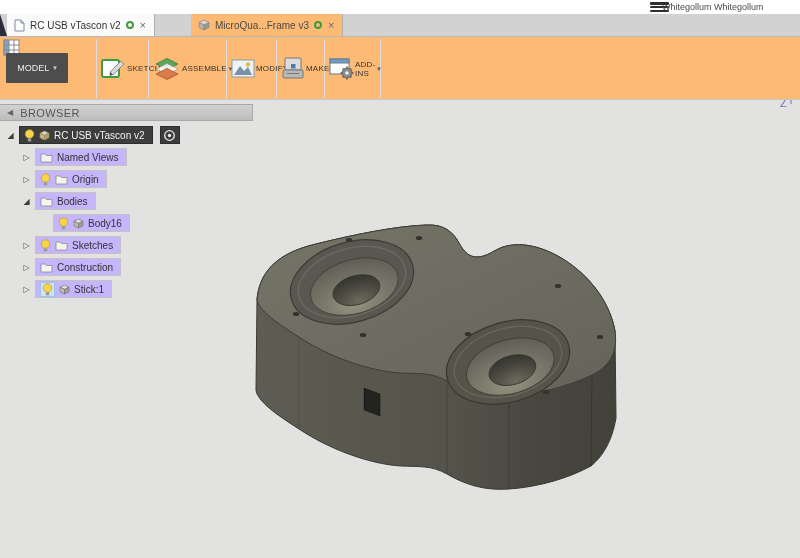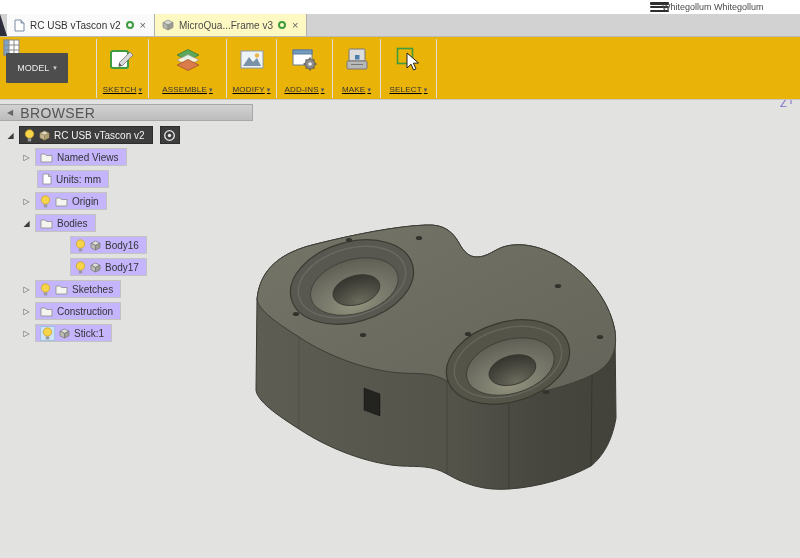--- a/index.html
+++ b/index.html
@@ -14,59 +14,59 @@
   .titlebar { position:absolute; top:0; left:0; right:0; height:14px; background:#ffffff; z-index:6; }
   .menu-icon { position:absolute; left:650px; top:2px; width:19px; height:10px; display:flex; flex-direction:column; justify-content:space-between; cursor:pointer; }
   .menu-icon span { display:block; height:2.5px; background:#2e2e2e; border-radius:1px; }
   .username { position:absolute; left:662px; top:2px; font-size:9px; color:#4a4a4a; white-space:nowrap; }
 
   
   .tabbar { position:absolute; top:14px; left:0; right:0; height:23px; background:#d2d2d2; border-bottom:1px solid #b9b9b9; display:flex; align-items:stretch; z-index:6; }
   .tab-wedge { width:7px; background:#2c2c3a; clip-path:polygon(0 0, 100% 100%, 0 100%); }
   .tab { display:flex; align-items:center; gap:5px; padding:0 7px; font-size:10px; color:#333; cursor:pointer; white-space:nowrap; }
   .tab.active { background:#fafafa; border-right:1px solid #b0b0b0; }
-  .tab.inactive { background:#fef9c3; border-right:1px solid #b0b0b0; color:#4a4a4a; }
+  .tab.inactive { background:#fdba74; border-right:1px solid #b0b0b0; color:#4a4a4a;margin-left:36px; }
   .tab-dot { width:8px; height:8px; border:2px solid #3f9c3f; border-radius:50%; flex:0 0 auto; }
   .tab-close { font-size:11px; color:#666; padding:0 1px; }
 
   
-  .toolbar { position:absolute; top:37px; left:0; right:0; height:63px; background:#eab308; border-bottom:1px solid #c7c7c7; z-index:6; }
+  .toolbar { position:absolute; top:37px; left:0; right:0; height:63px; background:#fdba74; border-bottom:1px solid #c7c7c7; z-index:6; }
   .data-panel-btn { position:absolute; left:3px; top:2px; width:17px; height:17px; cursor:pointer; }
   .model-btn { position:absolute; left:6px; top:16px; width:62px; height:30px; background:#4d4d4d; color:#ececec; font-size:9px; display:flex; align-items:center; justify-content:center; gap:4px; cursor:pointer; border-radius:1px; }
   .model-btn .caret { font-size:7px; color:#cfcfcf; }
   .tool-groups { position:absolute; left:96px; top:2px; height:59px; display:flex; border-left:1px solid #dddddd; }
-  .tool-group { display:flex; flex-direction:column; align-items:center; justify-content:space-between; padding:4px 3px 4px; border-right:1px solid #dddddd; cursor:pointer;text-decoration:underline; }
+  .tool-group { display:flex; flex-direction:row; align-items:center; justify-content:space-between; padding:4px 3px 4px; border-right:1px solid #dddddd; cursor:pointer; }
   .tool-group .icon-box { height:32px; display:flex; align-items:center; justify-content:center; }
   .tool-label { font-size:8px; color:#333; display:flex; align-items:center; gap:2px; letter-spacing:.2px; }
   .tool-label .caret { font-size:7px; color:#555; }
   .g-sketch{width:52px}.g-create{width:52px}.g-modify{width:52px}.g-assemble{width:62px}.g-construct{width:78px}
   .g-inspect{width:60px}.g-insert{width:50px}.g-make{width:48px}.g-addins{width:56px}.g-select{width:56px}
 
   
   .canvas-svg { position:absolute; top:0; left:0; z-index:1; }
 
   
   .browser-header { position:absolute; top:104px; left:0; width:253px; height:17px;
     background:linear-gradient(#d2d2d2,#bcbcbc); border:1px solid #a8a8a8; border-left:none;
     display:flex; align-items:center; gap:7px; padding:0 7px; z-index:5; cursor:pointer; }
   .browser-header .arrow { font-size:8px; color:#666; }
-  .browser-header .title { font-size:14px; color:#555; letter-spacing:.4px; }
+  .browser-header .title { font-size:11px; color:#555; letter-spacing:.4px; }
 
   .browser-tree { position:absolute; top:124px; left:0; width:270px; z-index:5; }
   .tree-row { height:22px; display:flex; align-items:center; gap:3px; }
   .twisty { width:11px; font-size:8px; color:#555; text-align:center; cursor:pointer; flex:0 0 auto; }
   .twisty.expanded { color:#3d3d3d; }
   .chip { display:flex; align-items:center; gap:4px; background:#c4b5fd; border:1px solid #c3c3c2;
     padding:1px 7px 1px 4px; font-size:10px; color:#333; height:18px; cursor:pointer; white-space:nowrap; }
   .chip.dark { background:#3d3d3d; border-color:#2d2d2d; color:#f2f2f2; }
   .bulb-wrap { display:flex; align-items:center; }
   .bulb-wrap.selected { background:#cfe3f5; border:1px solid #9ec3e6; padding:0 1px; }
   .target-chip { margin-left:4px; width:20px; height:18px; background:#3d3d3d; border:1px solid #2d2d2d;
     display:flex; align-items:center; justify-content:center; cursor:pointer; }
-  .ind-0{padding-left:5px}.ind-1{padding-left:21px}.ind-2{padding-left:37px}.ind-3{padding-left:70px}
+  .ind-0{padding-left:5px}.ind-1{padding-left:21px}.ind-2{padding-left:37px}.ind-3{padding-left:53px}
 </style>
 </head>
 <body>
 
 <svg class="canvas-svg" width="800" height="558" viewBox="0 0 800 558">
   <defs>
     <linearGradient id="sideGrad" x1="0" y1="0" x2="1" y2="0">
       <stop offset="0" stop-color="#5d5d53"></stop>
       <stop offset="0.55" stop-color="#53534a"></stop>
       <stop offset="0.78" stop-color="#474740"></stop>
@@ -224,65 +224,53 @@
         <path d="M4 20 L10 11 L14 16 L18 12 L22 20 Z" fill="#7a92a8"></path>
         <circle cx="18" cy="9.5" r="2.2" fill="#e8b64a"></circle>
       </svg>
         </div>
       <div class="tool-label">
           <span>MODIFY</span>
           <span class="caret">▾</span>
         </div>
     </div>
 
+    <div class="tool-group g-make">
+      <div class="icon-box">
+          <svg width="26" height="27">
+        <rect x="5" y="3" width="16" height="12" rx="1" fill="#dcdcdc" stroke="#777" stroke-width="1"></rect>
+        <rect x="3" y="15" width="20" height="8" rx="1" fill="#b8b8b8" stroke="#777" stroke-width="1"></rect>
+        <rect x="11" y="9" width="4.5" height="4.5" fill="#4c7caa"></rect>
+        <path d="M7 18.5 H19" stroke="#777" stroke-width="1"></path>
+      </svg>
+        </div>
+      <div class="tool-label">
+          <span>MAKE</span>
+          <span class="caret">▾</span>
+        </div>
+    </div>
+
     <div class="tool-group g-addins">
       <div class="icon-box">
           <svg width="27" height="27">
         <rect x="2" y="4" width="19" height="15" fill="#ffffff" stroke="#667b90" stroke-width="1"></rect>
         <rect x="2" y="4" width="19" height="4" fill="#6f9cc4" stroke="#667b90" stroke-width="1"></rect>
         <g>
           <circle cx="19" cy="18" r="5" fill="#8a8a8a" stroke="#555" stroke-width="0.8"></circle>
           <circle cx="19" cy="18" r="1.8" fill="#f2f2f2"></circle>
           <path d="M19 11.5 V13 M19 23 V24.5 M12.5 18 H14 M24 18 H25.5 M14.6 13.6 L15.6 14.6 M22.4 21.4 L23.4 22.4 M23.4 13.6 L22.4 14.6 M15.6 21.4 L14.6 22.4" stroke="#555" stroke-width="1.4"></path>
         </g>
       </svg>
         </div>
       <div class="tool-label">
           <span>ADD-INS</span>
           <span class="caret">▾</span>
         </div>
     </div>
 
-    <div class="tool-group g-make">
-      <div class="icon-box">
-          <svg width="26" height="27">
-        <rect x="5" y="3" width="16" height="12" rx="1" fill="#dcdcdc" stroke="#777" stroke-width="1"></rect>
-        <rect x="3" y="15" width="20" height="8" rx="1" fill="#b8b8b8" stroke="#777" stroke-width="1"></rect>
-        <rect x="11" y="9" width="4.5" height="4.5" fill="#4c7caa"></rect>
-        <path d="M7 18.5 H19" stroke="#777" stroke-width="1"></path>
-      </svg>
-        </div>
-      <div class="tool-label">
-          <span>MAKE</span>
-          <span class="caret">▾</span>
-        </div>
-    </div>
-
-    <div class="tool-group g-select">
-      <div class="icon-box">
-          <svg width="27" height="27">
-        <rect x="2.5" y="2.5" width="15" height="15" fill="none" stroke="#3f9c3f" stroke-width="1.6"></rect>
-        <path d="M12 7 L12 22 L16 18.2 L18.6 24 L21 22.9 L18.4 17.2 L23.5 17 Z" fill="#ffffff" stroke="#222" stroke-width="1"></path>
-      </svg>
-        </div>
-      <div class="tool-label">
-          <span>SELECT</span>
-          <span class="caret">▾</span>
-        </div>
-    </div>
 
   </div>
 </div>
 
 <div class="browser-header">
   <span class="arrow">◀</span>
   <span class="title">BROWSER</span>
 </div>
 
 <div class="browser-tree">
@@ -312,29 +300,20 @@
   <div class="tree-row ind-1">
     <span class="twisty">▷</span>
     <span class="chip">
       <svg width="13" height="11">
         <path d="M1 2 L5 2 L6.5 3.5 L12 3.5 L12 10 L1 10 Z" fill="#f5f5f0" stroke="#8a8a8a" stroke-width="0.8"></path>
       </svg>
       <span>Named Views</span>
     </span>
   </div>
 
-  <div class="tree-row ind-2">
-    <span class="chip">
-      <svg width="10" height="12">
-        <path d="M1 1 L6.5 1 L9 3.5 L9 11 L1 11 Z" fill="#ffffff" stroke="#8a8a8a" stroke-width="0.8"></path>
-        <path d="M6.5 1 L6.5 3.5 L9 3.5" fill="none" stroke="#8a8a8a" stroke-width="0.8"></path>
-      </svg>
-      <span>Units: mm</span>
-    </span>
-  </div>
 
   <div class="tree-row ind-1">
     <span class="twisty">▷</span>
     <span class="chip">
       <svg width="11" height="13">
         <circle cx="5.5" cy="5" r="4.2" fill="#f7d54a" stroke="#c9a227" stroke-width="0.8"></circle>
         <rect x="3.8" y="9.4" width="3.4" height="3" fill="#9a9a9a"></rect>
       </svg>
       <svg width="13" height="11">
         <path d="M1 2 L5 2 L6.5 3.5 L12 3.5 L12 10 L1 10 Z" fill="#f5f5f0" stroke="#8a8a8a" stroke-width="0.8"></path>
@@ -361,34 +340,20 @@
       </svg>
       <svg width="11" height="11">
         <path d="M5.5 1 L10 3.2 L5.5 5.4 L1 3.2 Z" fill="#e0e0da" stroke="#777" stroke-width="0.7"></path>
         <path d="M1 3.2 L5.5 5.4 L5.5 10 L1 7.8 Z" fill="#bdbdb4" stroke="#777" stroke-width="0.7"></path>
         <path d="M10 3.2 L5.5 5.4 L5.5 10 L10 7.8 Z" fill="#a0a096" stroke="#777" stroke-width="0.7"></path>
       </svg>
       <span>Body16</span>
     </span>
   </div>
 
-  <div class="tree-row ind-3">
-    <span class="chip">
-      <svg width="11" height="13">
-        <circle cx="5.5" cy="5" r="4.2" fill="#f7d54a" stroke="#c9a227" stroke-width="0.8"></circle>
-        <rect x="3.8" y="9.4" width="3.4" height="3" fill="#9a9a9a"></rect>
-      </svg>
-      <svg width="11" height="11">
-        <path d="M5.5 1 L10 3.2 L5.5 5.4 L1 3.2 Z" fill="#e0e0da" stroke="#777" stroke-width="0.7"></path>
-        <path d="M1 3.2 L5.5 5.4 L5.5 10 L1 7.8 Z" fill="#bdbdb4" stroke="#777" stroke-width="0.7"></path>
-        <path d="M10 3.2 L5.5 5.4 L5.5 10 L10 7.8 Z" fill="#a0a096" stroke="#777" stroke-width="0.7"></path>
-      </svg>
-      <span>Body17</span>
-    </span>
-  </div>
 
   <div class="tree-row ind-1">
     <span class="twisty">▷</span>
     <span class="chip">
       <svg width="11" height="13">
         <circle cx="5.5" cy="5" r="4.2" fill="#f7d54a" stroke="#c9a227" stroke-width="0.8"></circle>
         <rect x="3.8" y="9.4" width="3.4" height="3" fill="#9a9a9a"></rect>
       </svg>
       <svg width="13" height="11">
         <path d="M1 2 L5 2 L6.5 3.5 L12 3.5 L12 10 L1 10 Z" fill="#f5f5f0" stroke="#8a8a8a" stroke-width="0.8"></path>

